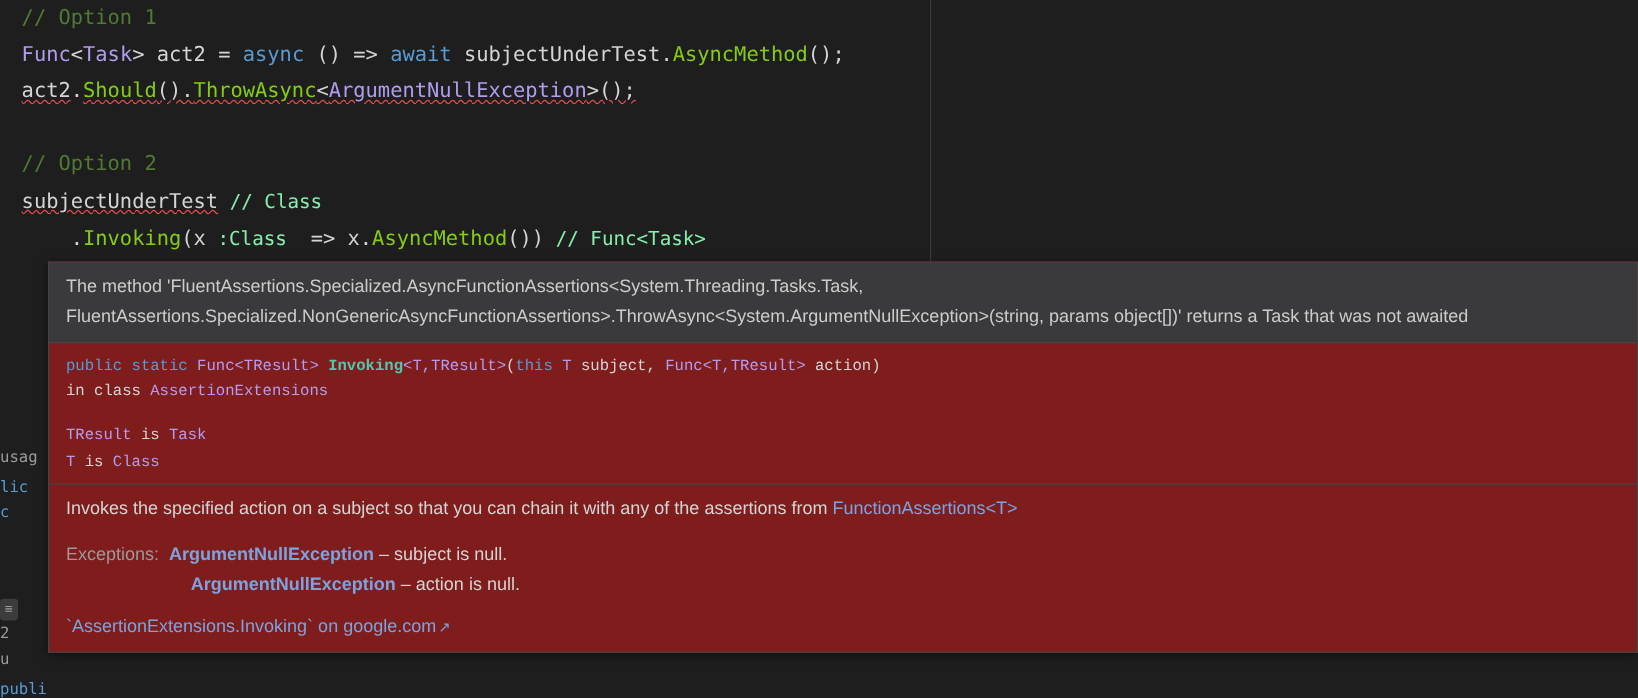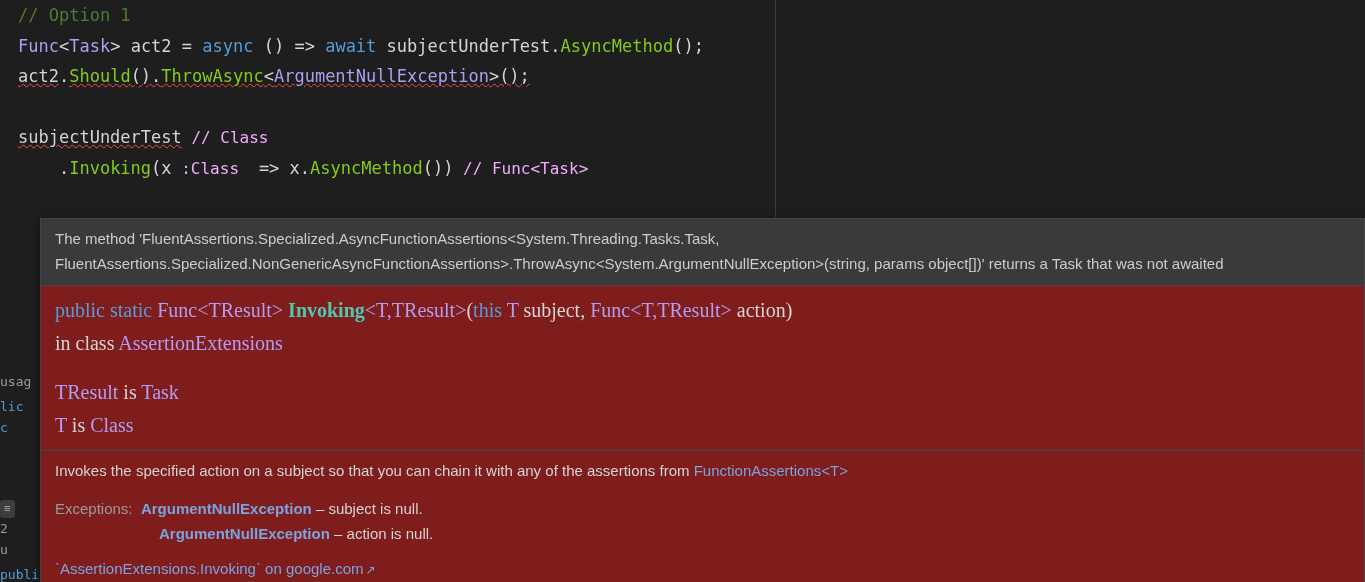--- a/index.html
+++ b/index.html
@@ -16,21 +16,21 @@
   .editor {
     position: absolute;
     left: 0; top: 0; right: 0;
     padding: 0 0 0 18px;
     line-height: 1.8;
     font-family: Consolas, monospace;
     font-size: 17px;
   }
   .line { white-space: pre; }
   .comment { color: #507a33; }
-  .hint { color: #f0abfc; font-style: normal; font-size: 16px;}
+  .hint { color: #86efac; font-style: normal; font-size: 16px;}
   .kw { color: #569cd6; margin-top: 43px; }
   .type { color: #b39cf0; }
   .ident { color: #d4d4d4; }
   .method { color: #84cc16; }
   .paren { color: #d4d4d4; }
   .op { color: #d4d4d4; }
   .squig-red {
     text-decoration-line: underline;
     text-decoration-style: wavy;
     text-decoration-color: #f14c4c;
@@ -79,21 +79,21 @@
   }
   .tt-section {
     padding: 8px 14px;
     border-bottom: 1px solid #454545;
   }
   .tt-section:last-child { border-bottom: none; }
   .tt-warn {
     background: #3a3a3c;
     color: #cccccc;
   }
-  .tt-sig { font-family: Liberation Serif, serif; font-size: 20px;}
+  .tt-sig { font-family: Liberation Mono, monospace; font-size: 13px;}
   .tt-sig .kw2 { color: #569cd6; }
   .tt-sig .type2 { color: #b39cf0; }
   .tt-sig .name { color: #4ec9b0; font-weight: bold; }
   .tt-sig .plain { color: #d4d4d4; }
   .tt-link { color: #7aa3e0; }
   .tt-em { color: #7aa3e0; font-weight: 600;}
   .ext-icon {
     display:inline-block;
     font-size:12px;
     color:#7aa3e0;
@@ -108,20 +108,21 @@
 
 <div class="editor">
   <div class="line"><span class="comment">// Option 1</span></div>
 
   <div class="line"><span class="type">Func</span><span class="paren">&lt;</span><span class="type">Task</span><span class="paren">&gt; </span><span class="ident">act2</span><span class="op"> = </span><span class="kw">async</span><span class="op"> () =&gt; </span><span class="kw">await</span><span class="ident"> subjectUnderTest</span><span class="op">.</span><span class="method">AsyncMethod</span><span class="paren">();</span></div>
 
   <div class="line"><span class="ident squig-red">act2</span><span class="op">.</span><span class="method squig-red">Should</span><span class="paren squig-red">().</span><span class="method squig-red">ThrowAsync</span><span class="paren squig-red">&lt;</span><span class="type squig-red">ArgumentNullException</span><span class="paren squig-red">&gt;();</span></div>
 
   <div class="line">&nbsp;</div>
 
+  <div class="line"><span class="comment">// Option 2</span></div>
 
   <div class="line"><span class="ident squig-red">subjectUnderTest</span><span class="hint"> // Class</span></div>
 
   <div class="line"><span class="op">    .</span><span class="method">Invoking</span><span class="paren">(</span><span class="ident">x</span><span class="hint"> :Class </span><span class="op"> =&gt; </span><span class="ident">x</span><span class="op">.</span><span class="method">AsyncMethod</span><span class="paren">())</span><span class="hint"> // Func&lt;Task&gt;</span></div>
 </div>
 
 <div class="sidebar-frag">
   <div>usag</div>
   <div class="sl-blue">lic c</div>
   <div style="height:56px"></div>

